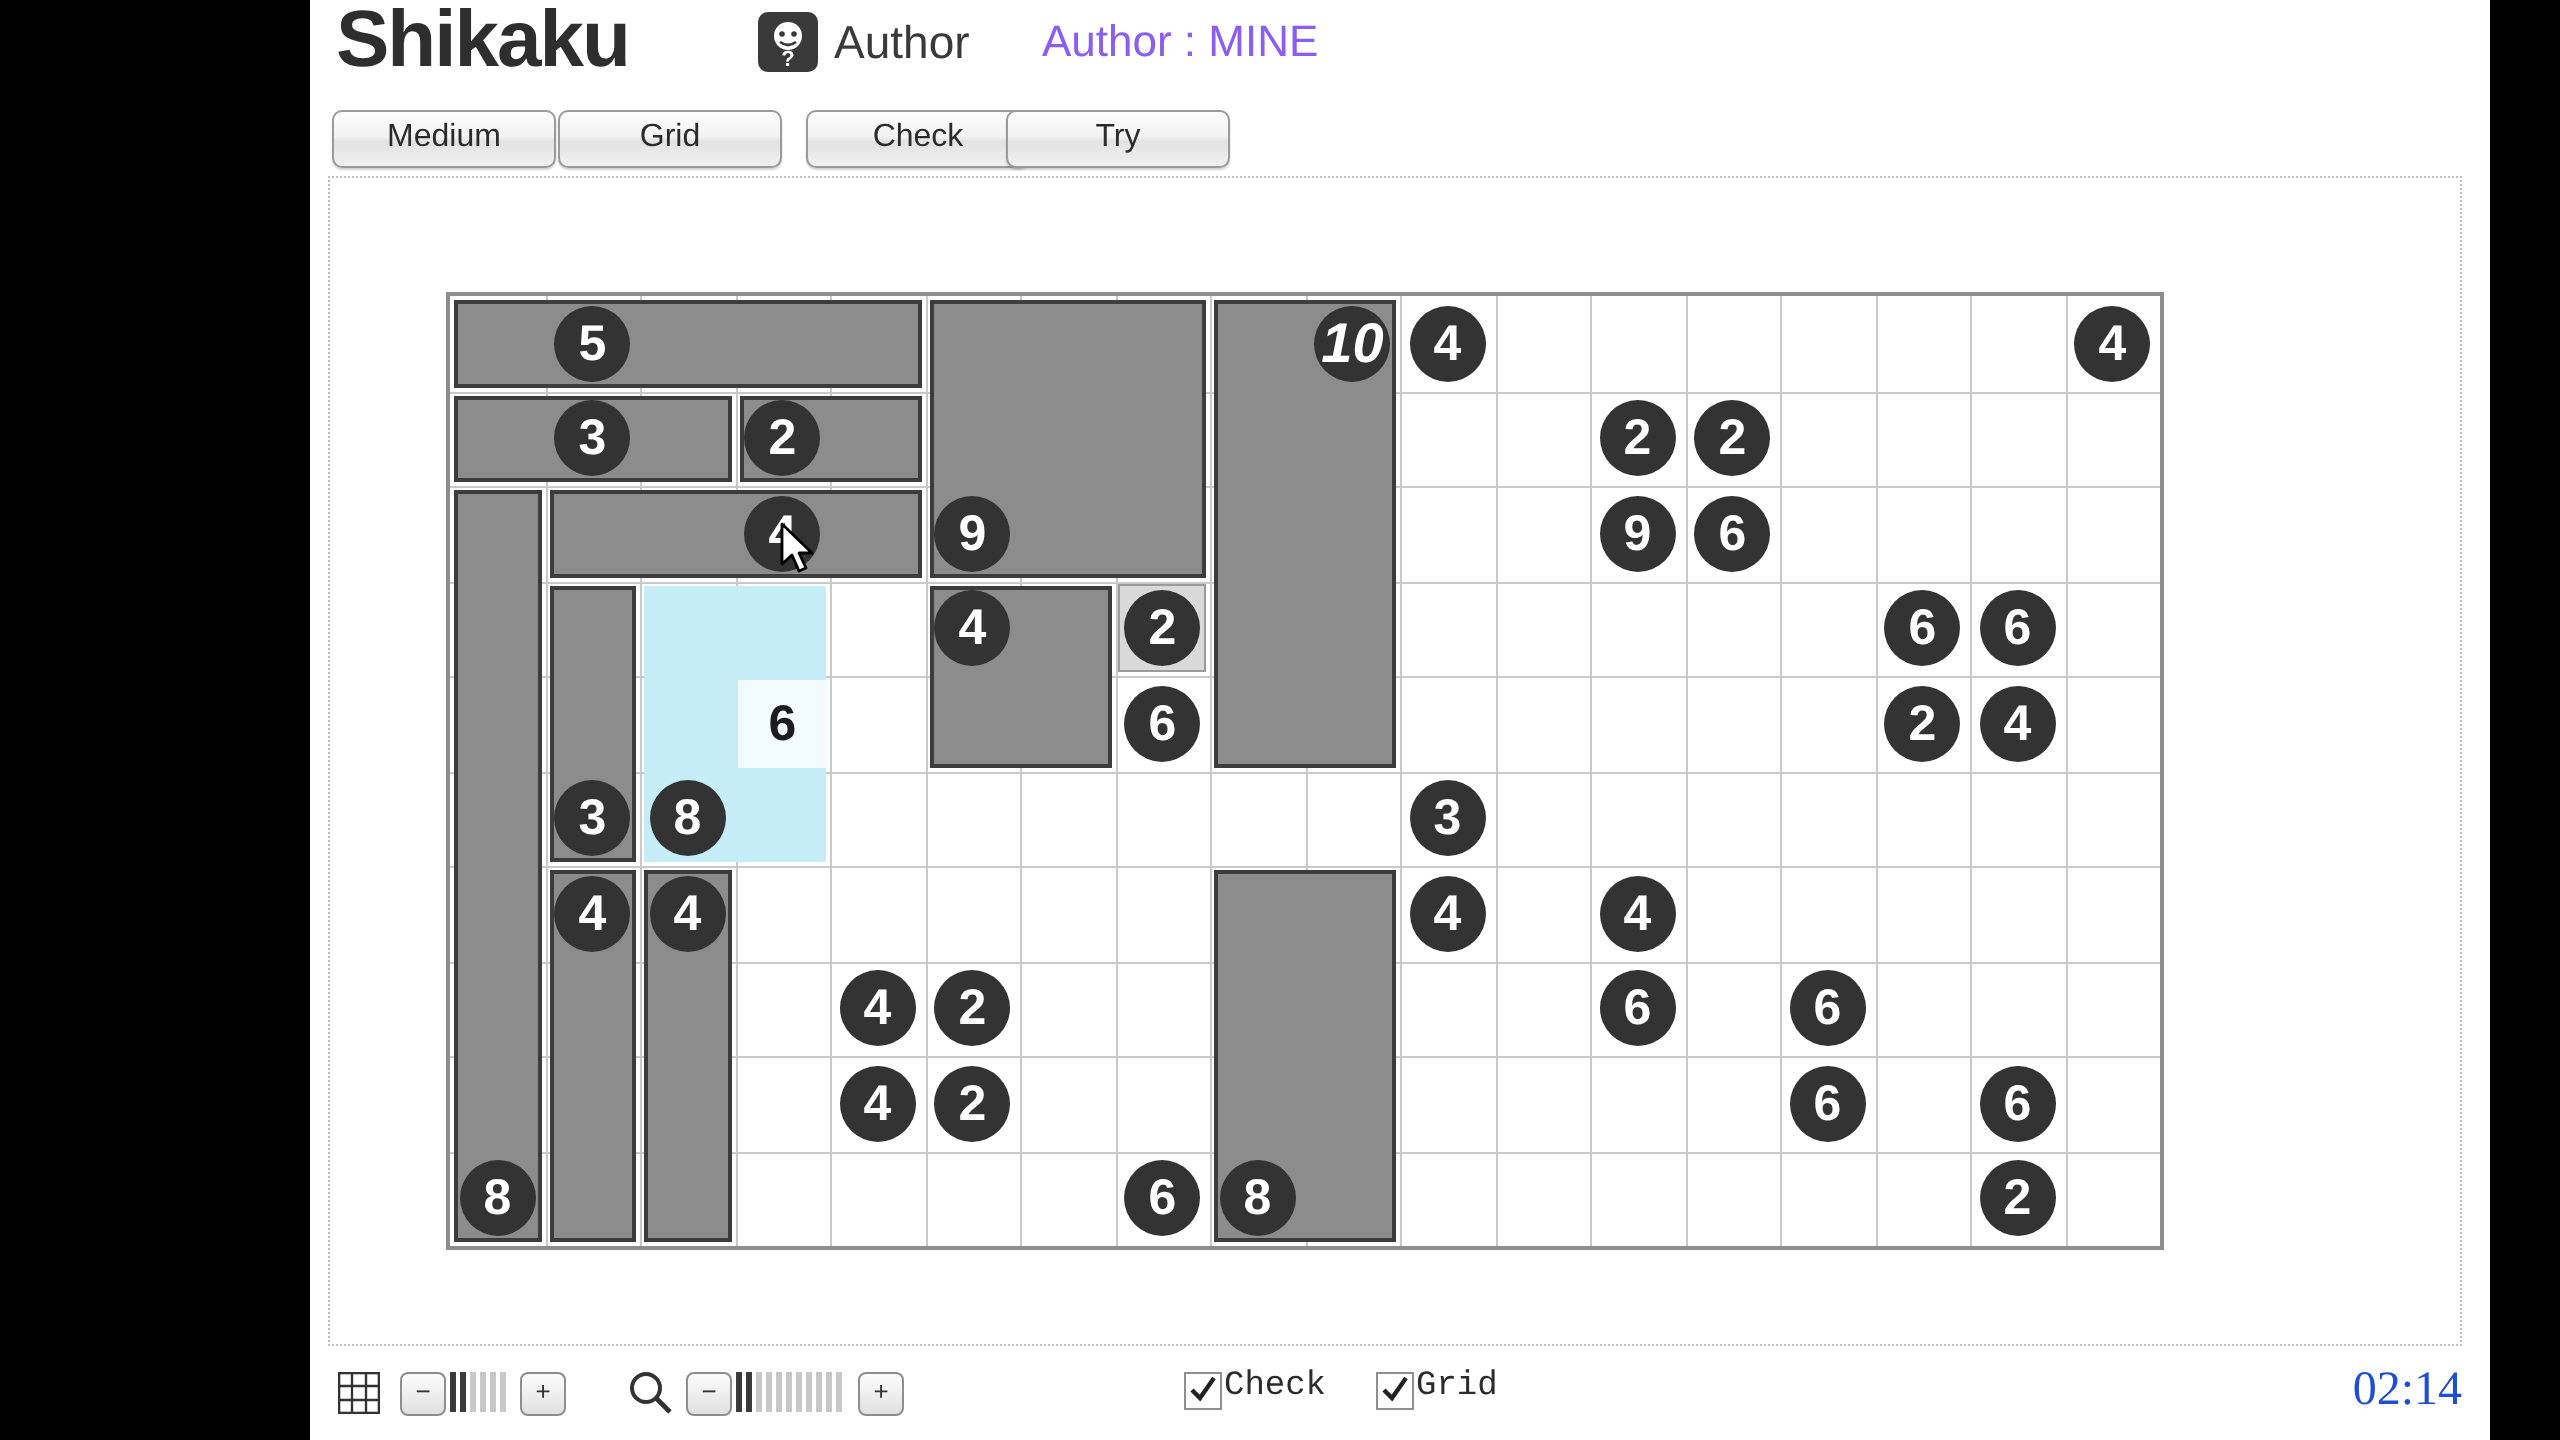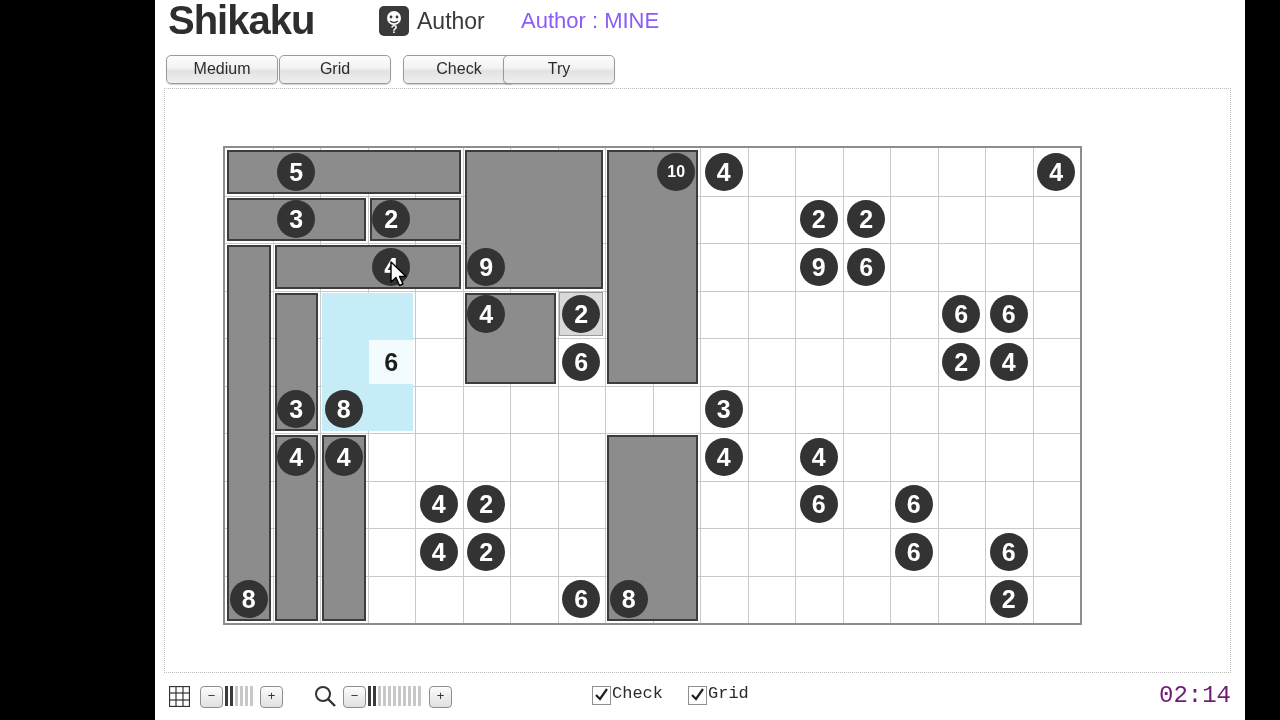--- a/index.html
+++ b/index.html
@@ -31,40 +31,40 @@
   #gridlines{position:absolute;left:0;top:0;width:855px;height:475px;}
   .gl-v{position:absolute;top:0;width:1px;height:475px;background:#c9c9c9;}
   .gl-h{position:absolute;left:0;height:1px;width:855px;background:#c9c9c9;}
 
   .region{position:absolute;background:#8c8c8c;border:2px solid #3c3c3c;box-sizing:border-box;}
   .sel{position:absolute;background:#c5ecf7;box-sizing:border-box;}
 
   .clue{position:absolute;width:38px;height:38px;border-radius:50%;
         background:#333333;color:#ffffff;font-size:25px;font-weight:bold;
         text-align:center;line-height:38px;font-family:"Liberation Sans",sans-serif;}
-  .clue.wide{font-size:16px;}
+  .clue.wide{font-size:28px;font-style:italic;}
   .clue-box{position:absolute;width:44px;height:44px;background:#d9d9d9;border:1px solid #9b9b9b;box-sizing:border-box;}
   .clue-plain{position:absolute;width:44px;height:44px;background:#f2fbfe;
         color:#1d1d1d;font-size:25px;font-weight:bold;text-align:center;line-height:44px;}
 
   
   #cursor{position:absolute;left:225px;top:172px;width:22px;height:28px;}
 
   
   #toolbar{position:absolute;left:0;top:676px;width:1090px;height:44px;}
   #grid-icon{position:absolute;left:14px;top:10px;width:21px;height:21px;}
   .stepbtn{position:absolute;top:10px;width:21px;height:20px;border:1px solid #8e8e8e;border-radius:4px;
       background:linear-gradient(to bottom,#fcfcfc,#e0e0e0);font-size:13px;text-align:center;line-height:18px;color:#333;cursor:pointer;}
   .bars{position:absolute;top:10px;height:20px;}
   .bar{position:absolute;top:0;width:3px;height:20px;}
   #search-icon{position:absolute;left:158px;top:8px;width:24px;height:24px;}
   .chk{position:absolute;top:10px;width:17px;height:17px;border:1px solid #8f8f8f;background:#fff;}
   .chk svg{position:absolute;left:1px;top:0px;}
   .chklabel{position:absolute;top:8px;font-size:17px;color:#2b2b2b;font-family:"Liberation Mono",monospace;}
-  #timer{position:absolute;right:14px;top:6px;font-size:24px;color:#701a75;font-family:Liberation Mono, monospace;}
+  #timer{position:absolute;right:14px;top:6px;font-size:24px;color:#1d4ed8;font-family:Liberation Serif, serif;}
 </style>
 </head>
 <body>
 
 <div id="app">
 
   <div id="header">
     <div id="title">Shikaku</div>
     <div id="diff-icon">
       <svg width="30" height="30" viewBox="0 0 30 30" aria-hidden="true">

